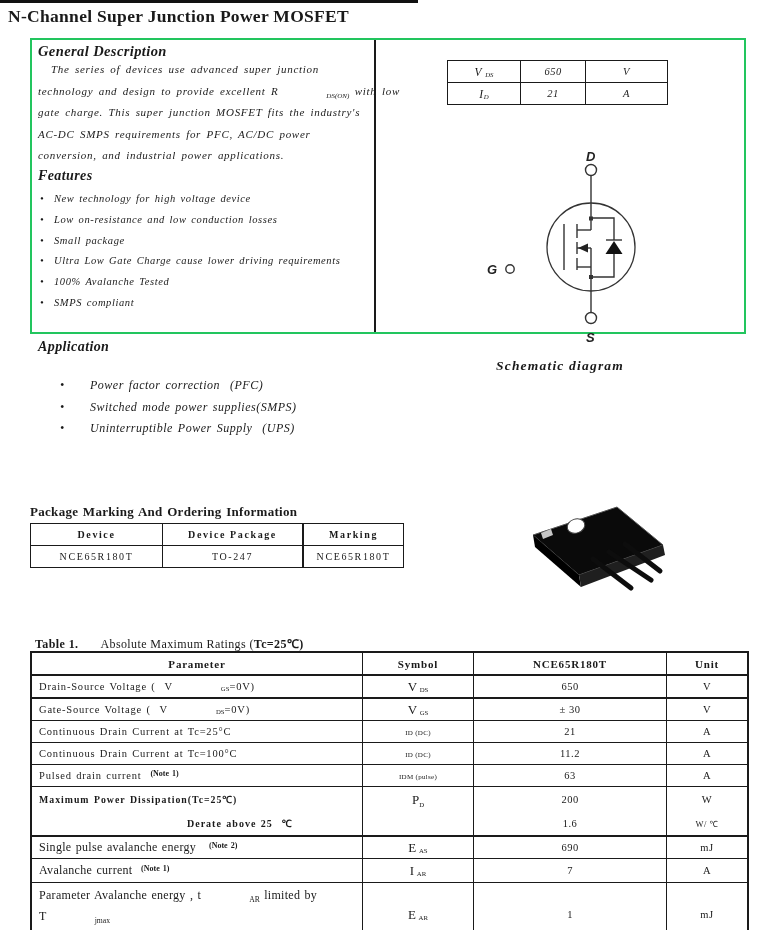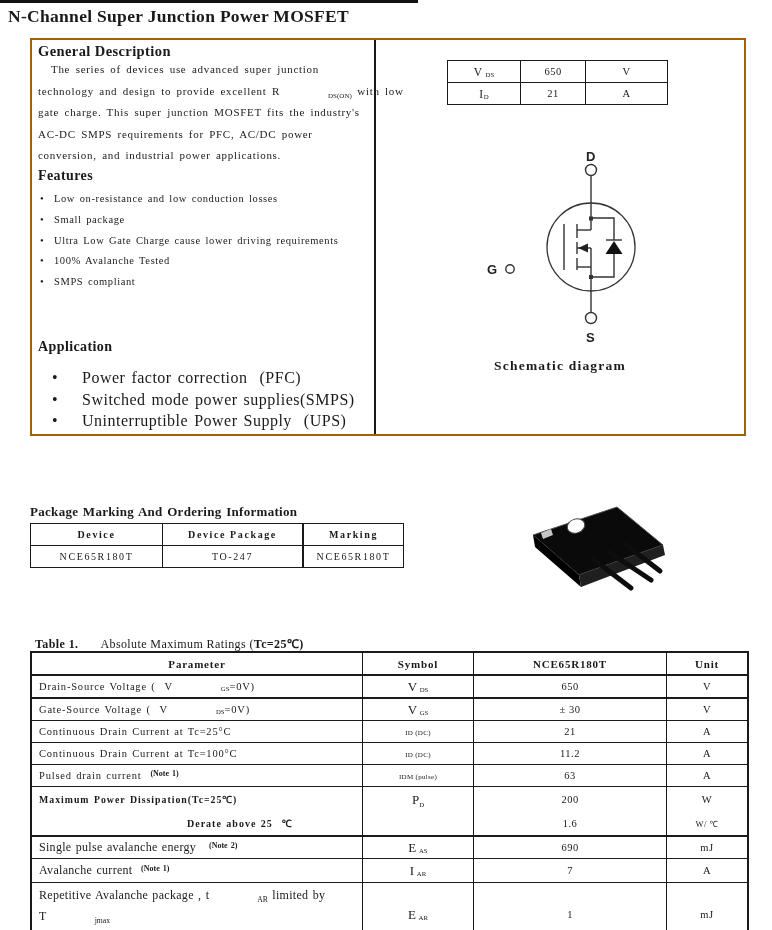--- a/index.html
+++ b/index.html
@@ -4,33 +4,33 @@
 <style>
   html,body{margin:0;padding:0;}
   body{
     width:772px;height:930px;position:relative;background:#ffffff;
     font-family:"Liberation Serif", serif;color:#1a1a1a;overflow:hidden;
   }
   
   .top-rule{position:absolute;left:0;top:0;width:418px;height:3px;background:#111;}
   .page-title{position:absolute;left:8px;top:6px;font-size:17.5px;font-weight:bold;letter-spacing:.3px;}
   
-  .overview-box{position:absolute;left:30px;top:38px;width:716px;height:398px;border:2px solid #a16207;box-sizing:border-box;}
+  .overview-box{position:absolute;left:30px;top:38px;width:716px;height:296px;border:2px solid #22c55e;box-sizing:border-box;font-style:italic;}
   .col-divider{position:absolute;left:342px;top:0;width:2px;height:100%;background:#1a1a1a;}
   .gd-heading{position:absolute;left:6px;top:3px;font-size:14.5px;font-weight:bold;letter-spacing:.4px;}
   .desc{position:absolute;left:6px;top:19px;width:332px;font-size:11px;letter-spacing:.7px;word-spacing:2px;}
   .desc .dline{height:21.5px;line-height:21.5px;white-space:nowrap;}
   .desc .dline:first-child{padding-left:13px;}
   .subtxt{font-size:64%;vertical-align:-18%;letter-spacing:0;padding-left:48px;}
   .feat-heading{position:absolute;left:6px;top:128px;font-size:14px;font-weight:bold;letter-spacing:.4px;}
   .feat-list{position:absolute;left:8px;top:149px;list-style:none;margin:0;padding:0;font-size:10.5px;letter-spacing:.6px;word-spacing:1.5px;}
   .feat-list li{height:20.8px;line-height:20.8px;white-space:nowrap;}
   .feat-list .blt{display:inline-block;width:14px;}
   .app-heading{position:absolute;left:6px;top:299px;font-size:14px;font-weight:bold;letter-spacing:.4px;}
-  .app-list{position:absolute;left:10px;top:319px;list-style:none;margin:8px;padding:0;font-size:16px;letter-spacing:.5px;word-spacing:1.5px;}
+  .app-list{position:absolute;left:10px;top:319px;list-style:none;margin:16px;padding:0;font-size:12px;letter-spacing:.5px;word-spacing:1.5px;}
   .app-list li{height:21.5px;line-height:21.5px;white-space:nowrap;}
   .app-list .blt{display:inline-block;width:30px;padding-left:2px;}
   
   .quick-table{position:absolute;left:415px;top:20px;border-collapse:collapse;}
   .quick-table td{border:1.5px solid #1a1a1a;height:21px;text-align:center;font-size:10.5px;letter-spacing:.5px;padding:0;}
   .quick-table .c1{width:72px;}
   .quick-table .c2{width:64px;}
   .quick-table .c3{width:81px;}
   .sym-main{font-size:11.5px;}
   .sym-sub{font-size:6.8px;vertical-align:-12%;letter-spacing:0;}
@@ -86,20 +86,21 @@
   <div class="desc">
     <div class="dline">The series of devices use advanced super junction</div>
     <div class="dline"><span>technology and design to provide excellent R</span><span class="subtxt">DS(ON)</span><span> with low</span></div>
     <div class="dline">gate charge. This super junction MOSFET fits the industry's</div>
     <div class="dline">AC-DC SMPS requirements for PFC, AC/DC power</div>
     <div class="dline">conversion, and industrial power applications.</div>
   </div>
 
   <div class="feat-heading">Features</div>
   <ul class="feat-list">
+    <li><span class="blt">•</span><span>New technology for high voltage device</span></li>
     <li><span class="blt">•</span><span>Low on-resistance and low conduction losses</span></li>
     <li><span class="blt">•</span><span>Small package</span></li>
     <li><span class="blt">•</span><span>Ultra Low Gate Charge cause lower driving requirements</span></li>
     <li><span class="blt">•</span><span>100% Avalanche Tested</span></li>
     <li><span class="blt">•</span><span>SMPS compliant</span></li>
   </ul>
 
   <div class="app-heading">Application</div>
   <ul class="app-list">
     <li><span class="blt">•</span><span>Power factor correction&nbsp; (PFC)</span></li>
@@ -256,21 +257,21 @@
 
   <tr class="big" style="height:24px">
     <td class="param"><span>Avalanche current</span>&nbsp;&nbsp;<span class="note">(Note 1)</span></td>
     <td><span class="sym-main" style="font-size:13px">I</span> <span class="sym-sub">AR</span></td>
     <td class="val">7</td>
     <td class="unit">A</td>
   </tr>
 
   <tr class="big last-row">
     <td class="param">
-      <div><span>Repetitive Avalanche package , t</span><span class="subtxt">AR</span><span> limited by T</span><span class="subtxt">jmax</span></div>
+      <div><span>Parameter Avalanche energy , t</span><span class="subtxt">AR</span><span> limited by T</span><span class="subtxt">jmax</span></div>
       <div class="note-line">(Note 1)</div>
     </td>
     <td><span class="sym-main" style="font-size:13px">E</span> <span class="sym-sub">AR</span></td>
     <td class="val">1</td>
     <td class="unit">mJ</td>
   </tr>
 </tbody>
   </table>
 
 </body></html>

